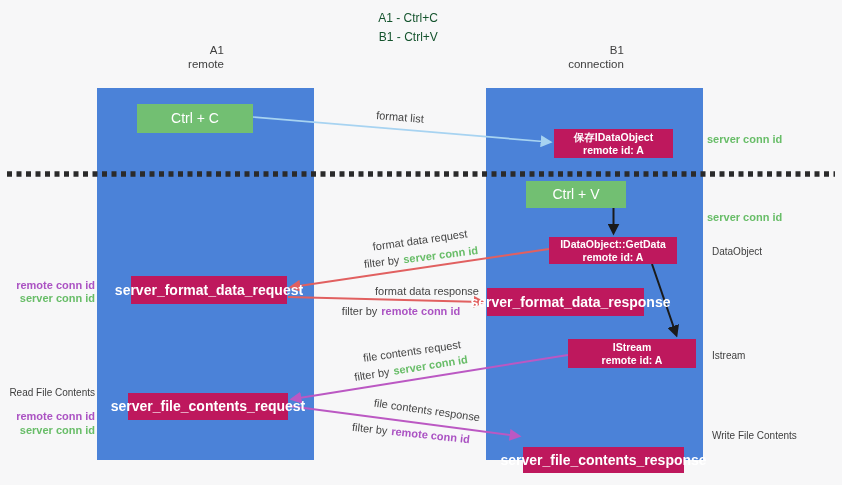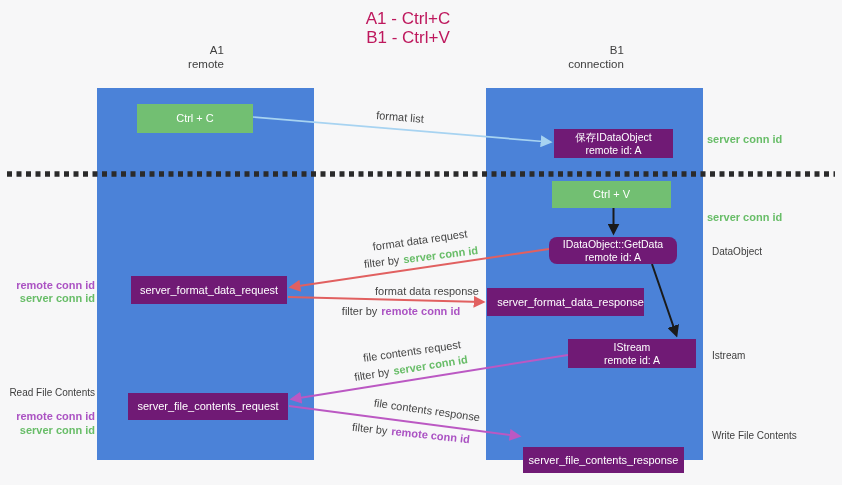--- a/index.html
+++ b/index.html
@@ -7,28 +7,28 @@
   body { font-family:"Liberation Sans", sans-serif; }
   .canvas { position:relative; width:842px; height:485px; background:#f7f7f8; overflow:hidden; }
 
   .lane { position:absolute; top:88px; height:372px; width:217px; background:#4b82d8; z-index:1; }
   #lane-left  { left:97px; }
   #lane-right { left:486px; }
 
   svg.layer { position:absolute; left:0; top:0; z-index:2; }
 
   .title { position:absolute; left:408px; top:9px; transform:translateX(-50%);
-           text-align:center; font-size:17px; line-height:19px; color:#be185d; z-index:3; }
+           text-align:right; font-size:12px; line-height:19px; color:#14532d; z-index:3; }
   .header { position:absolute; top:43px; transform:translateX(-50%); text-align:right;
             font-size:11.5px; line-height:14px; color:#3e3e3e; z-index:3; }
 
   .node { position:absolute; display:flex; flex-direction:column; align-items:center;
-          justify-content:center; color:#fff; text-align:center; font-size:11px;
+          justify-content:center; color:#fff; text-align:center; font-size:14px;
           line-height:13px; z-index:3; white-space:nowrap; }
-  .orange { background:#701a75; }
+  .orange { background:#be185d;font-weight:bold; }
   .green  { background:#72bf72; }
   .two-line { font-size:10.5px; }
 
   .lbl { position:absolute; white-space:nowrap; font-size:11px; color:#454545; z-index:3; }
   .mid { transform:translate(-50%,-50%) rotate(var(--rot,0deg)); }
   .g { color:#68bd68; font-weight:bold; }
   .p { color:#ab53c3; font-weight:bold; }
   .dark { color:#3e3e3e; font-size:10px; }
   .fpre { margin-right:4px; }
   .left-note { right:747px; text-align:right; }
@@ -90,25 +90,25 @@
 
   <div class="node green" style="left:137px;top:104px;width:116px;height:29px;">
     <div>Ctrl + C</div>
   </div>
 
   <div class="node orange two-line" style="left:554px;top:129px;width:119px;height:29px;">
     <div>保存IDataObject</div>
     <div>remote id: A</div>
   </div>
 
-  <div class="node green" style="left:552px;top:181px;width:119px;height:27px;">
+  <div class="node green" style="left:526px;top:181px;width:100px;height:27px;">
     <div>Ctrl + V</div>
   </div>
 
-  <div class="node orange two-line" style="left:549px;top:237px;width:128px;height:27px;border-radius:8px;">
+  <div class="node orange two-line" style="left:549px;top:237px;width:128px;height:27px;">
     <div>IDataObject::GetData</div>
     <div>remote id: A</div>
   </div>
 
   <div class="node orange" style="left:131px;top:276px;width:156px;height:28px;">
     <div>server_format_data_request</div>
   </div>
 
   <div class="node orange" style="left:487px;top:288px;width:157px;height:28px;padding-left:10px;">
     <div>server_format_data_response</div>

